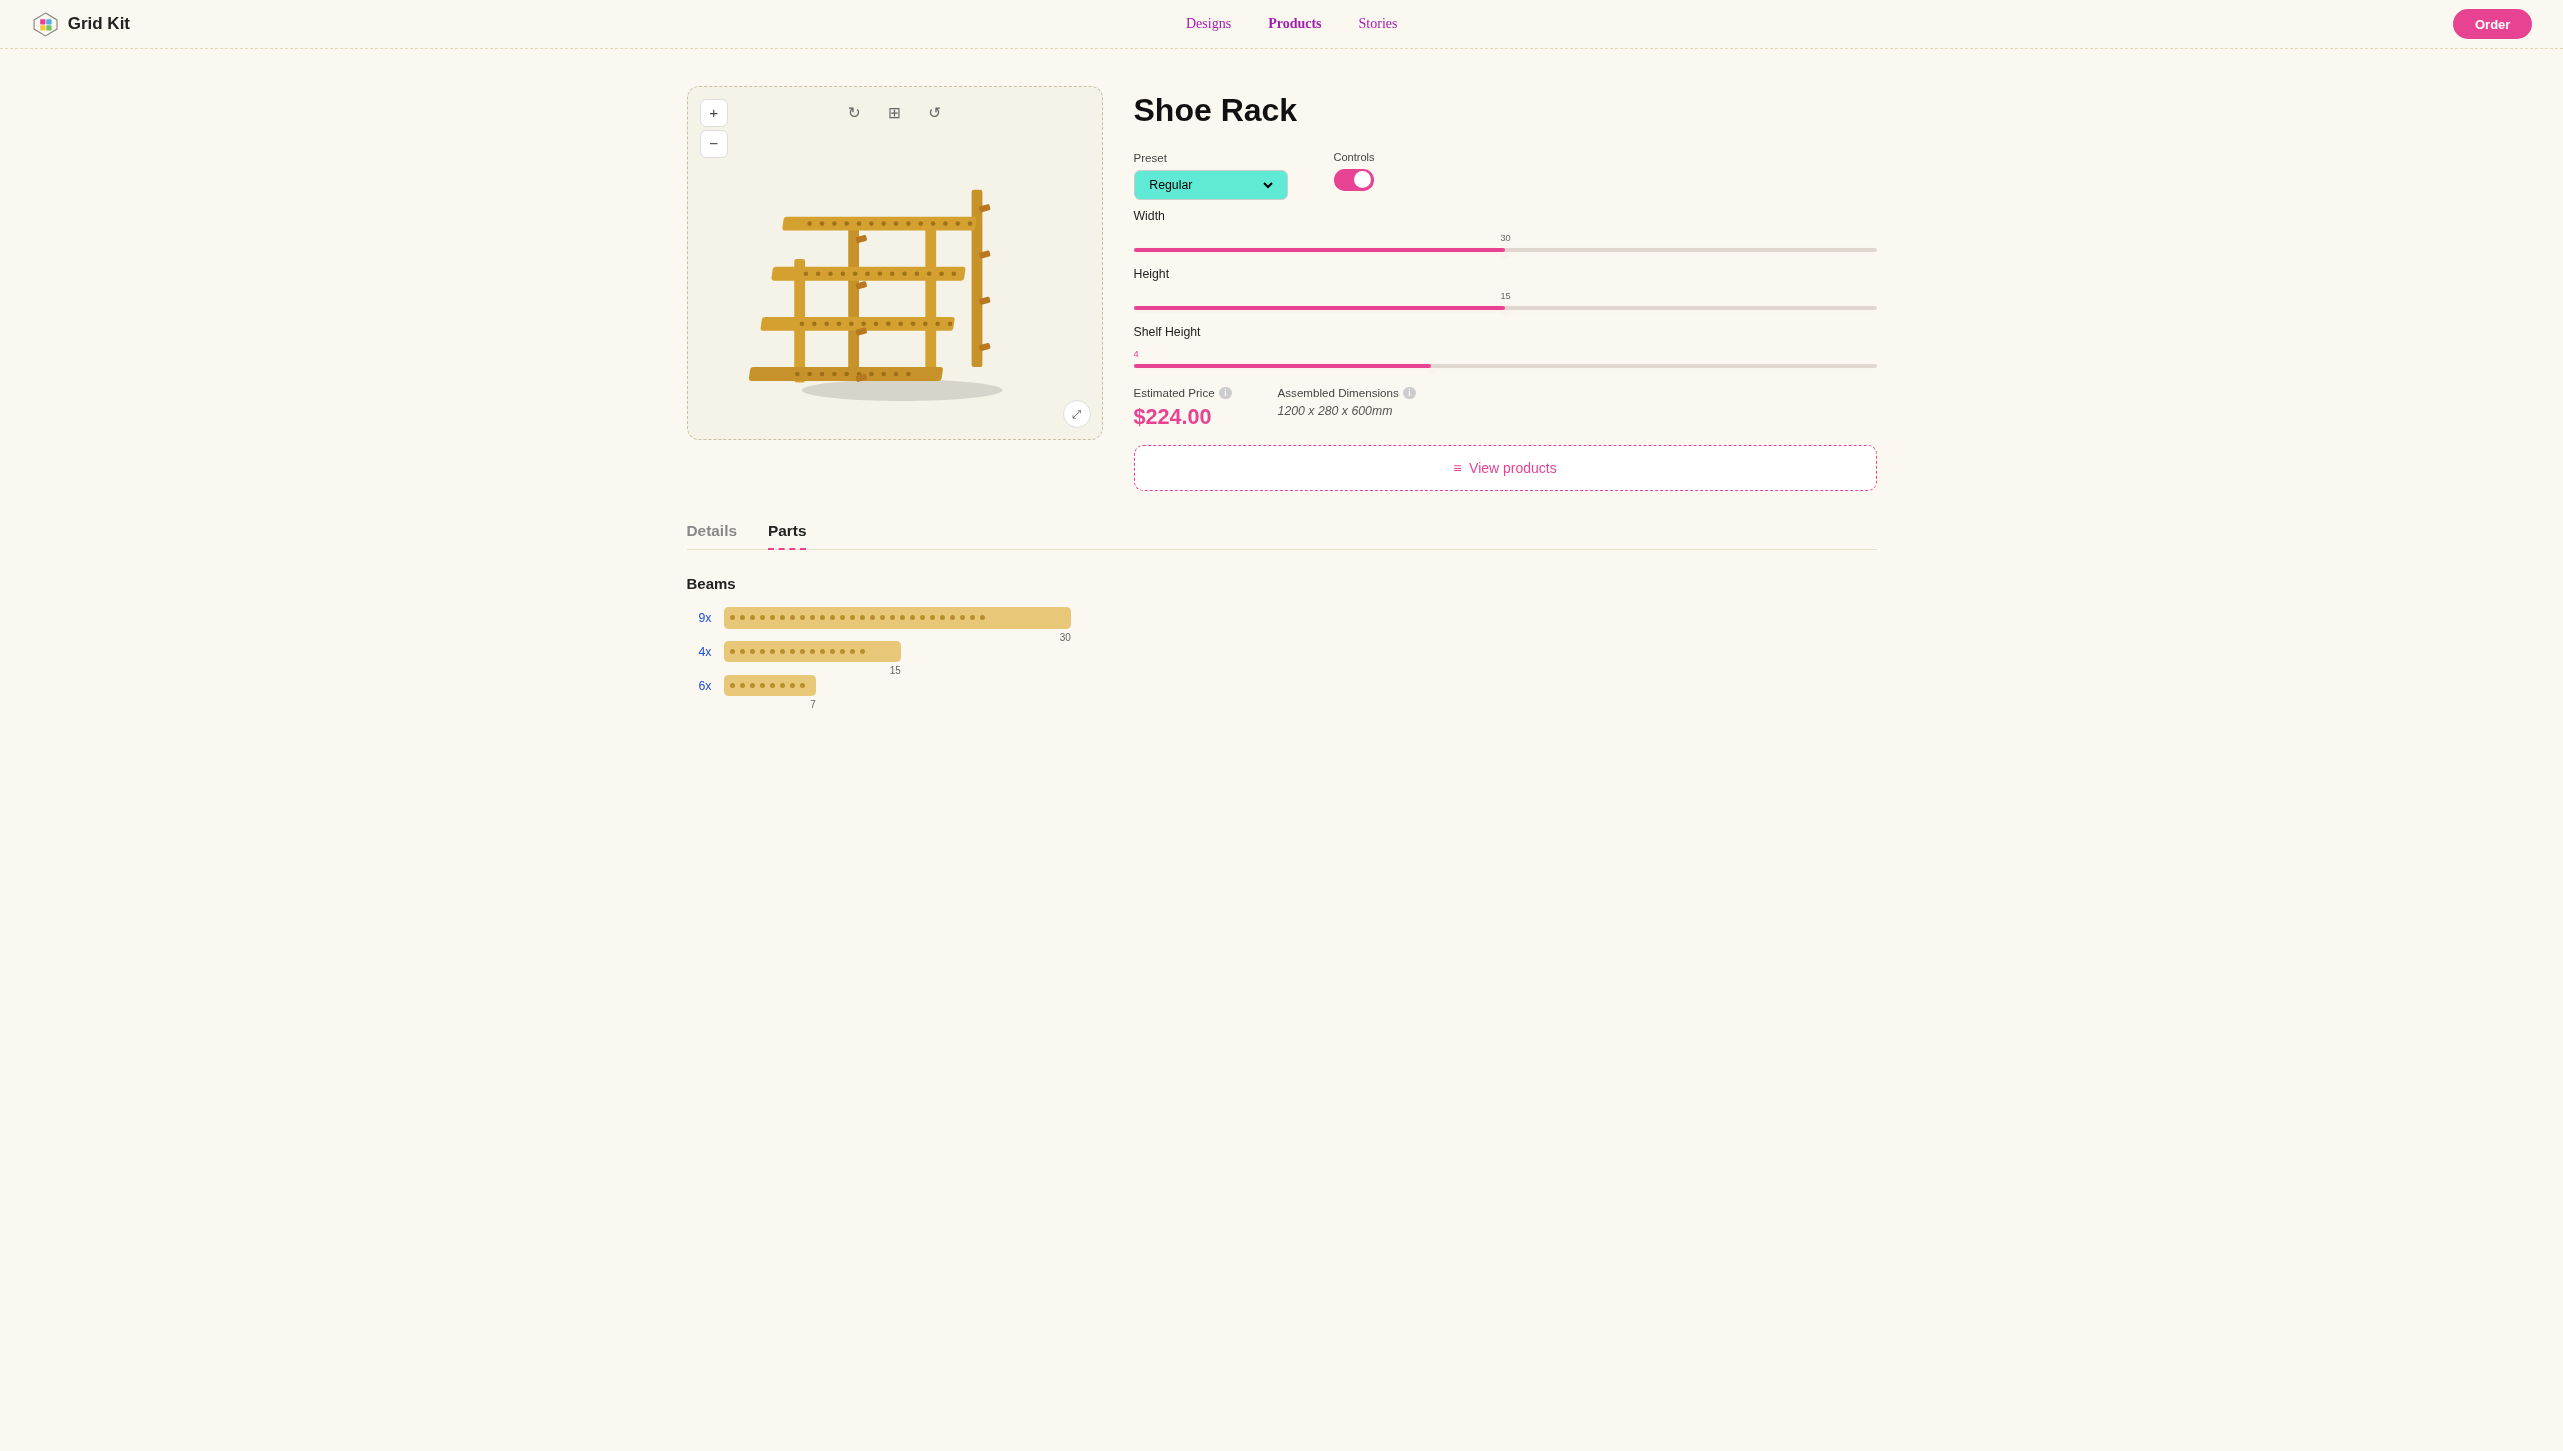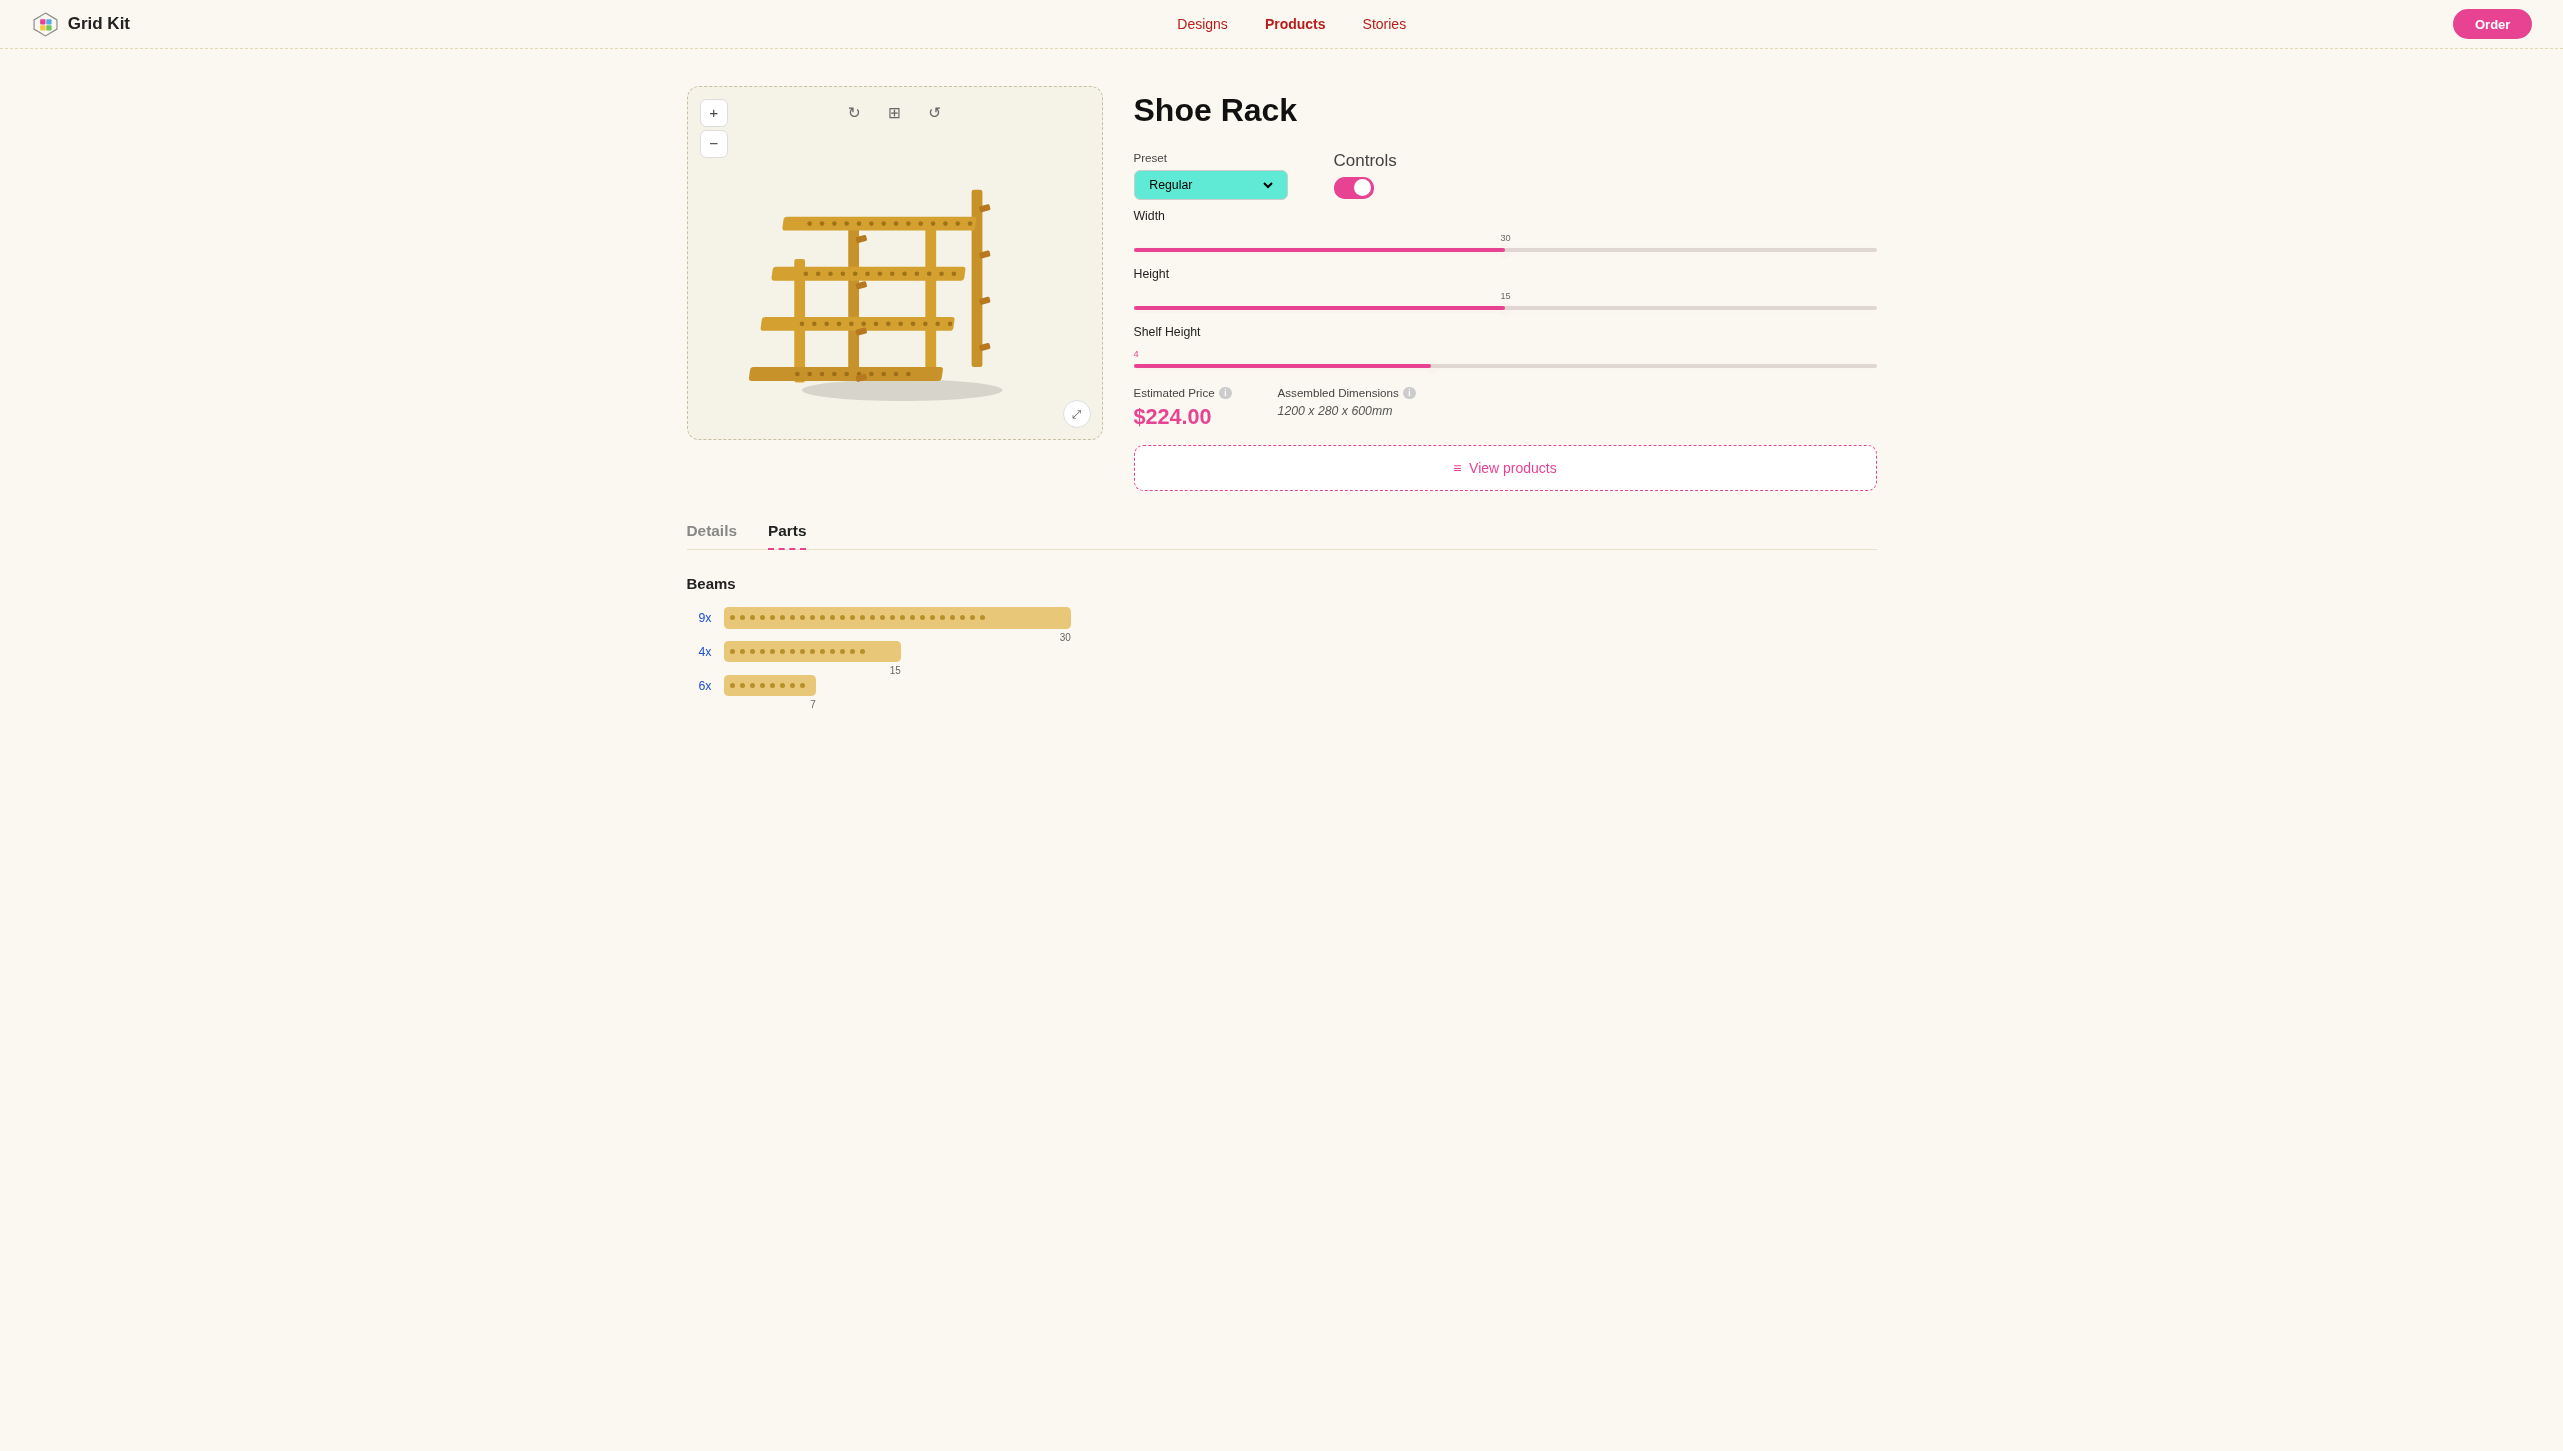--- a/index.html
+++ b/index.html
@@ -32,22 +32,23 @@
       width: 29px;
       height: 29px;
     }
     .nav {
       display: flex;
       gap: 37px;
       font-size: 14px;
     }
     .nav a {
       text-decoration: none;
-      color: #b91c1c;
+      color: #a21caf;
       font-weight: 500;
+      font-family: Liberation Serif, serif;
     }
     .nav a.active {
       font-weight: 700;
     }
     .order-btn {
       background: #e84393;
       color: #fff;
       border: none;
       border-radius: 18.5px;
       padding: 7.7px 21.6px;
@@ -187,21 +188,21 @@
     }
     .preset-select select {
       border: none;
       background: transparent;
       font-size: 12.3px;
       outline: none;
       cursor: pointer;
       flex: 1;
     }
     .controls-section label {
-      font-size: 17px;
+      font-size: 11px;
       color: #444;
       display: block;
       margin-bottom: 6.2px;
       text-align: right;
     }
     
     .toggle {
       width: 40px;
       height: 21.6px;
       background: #e84393;

